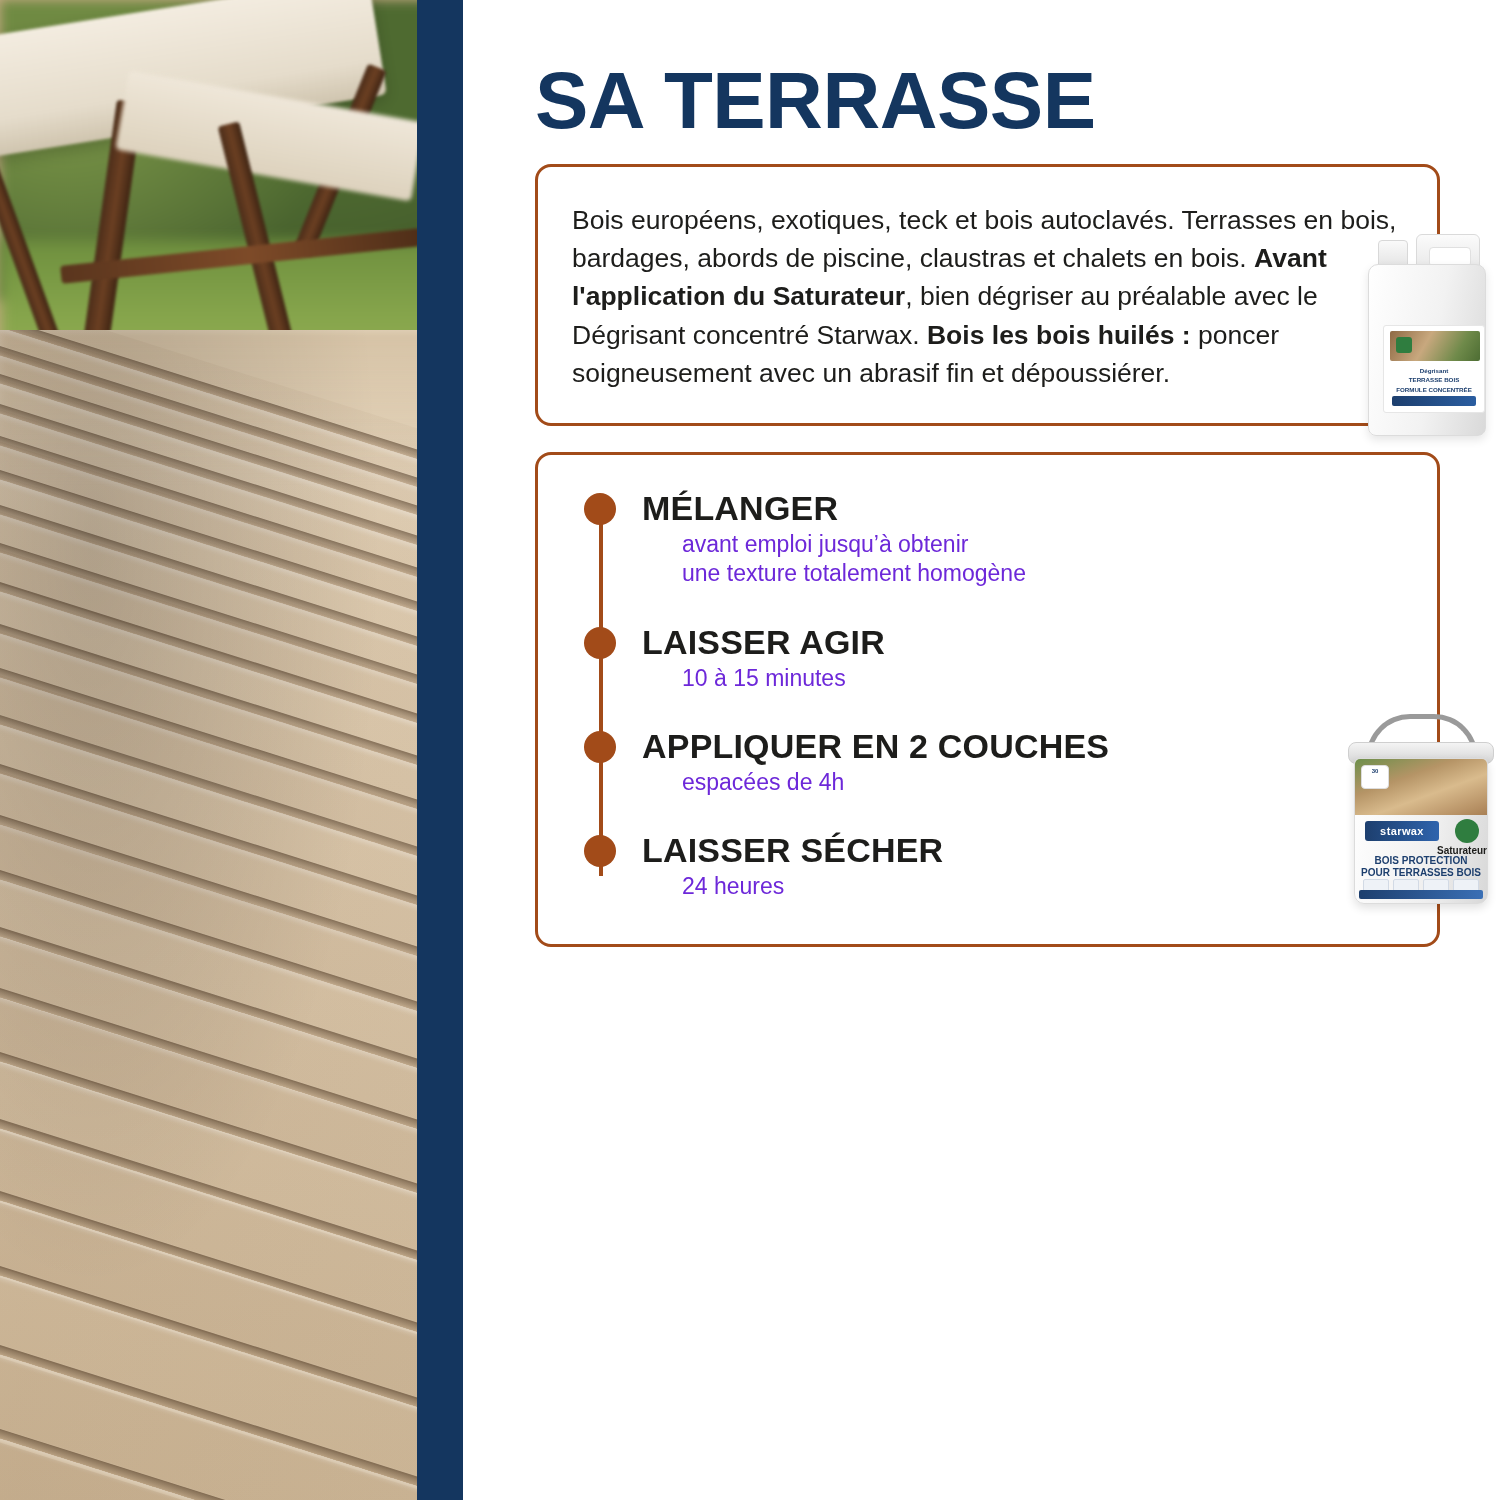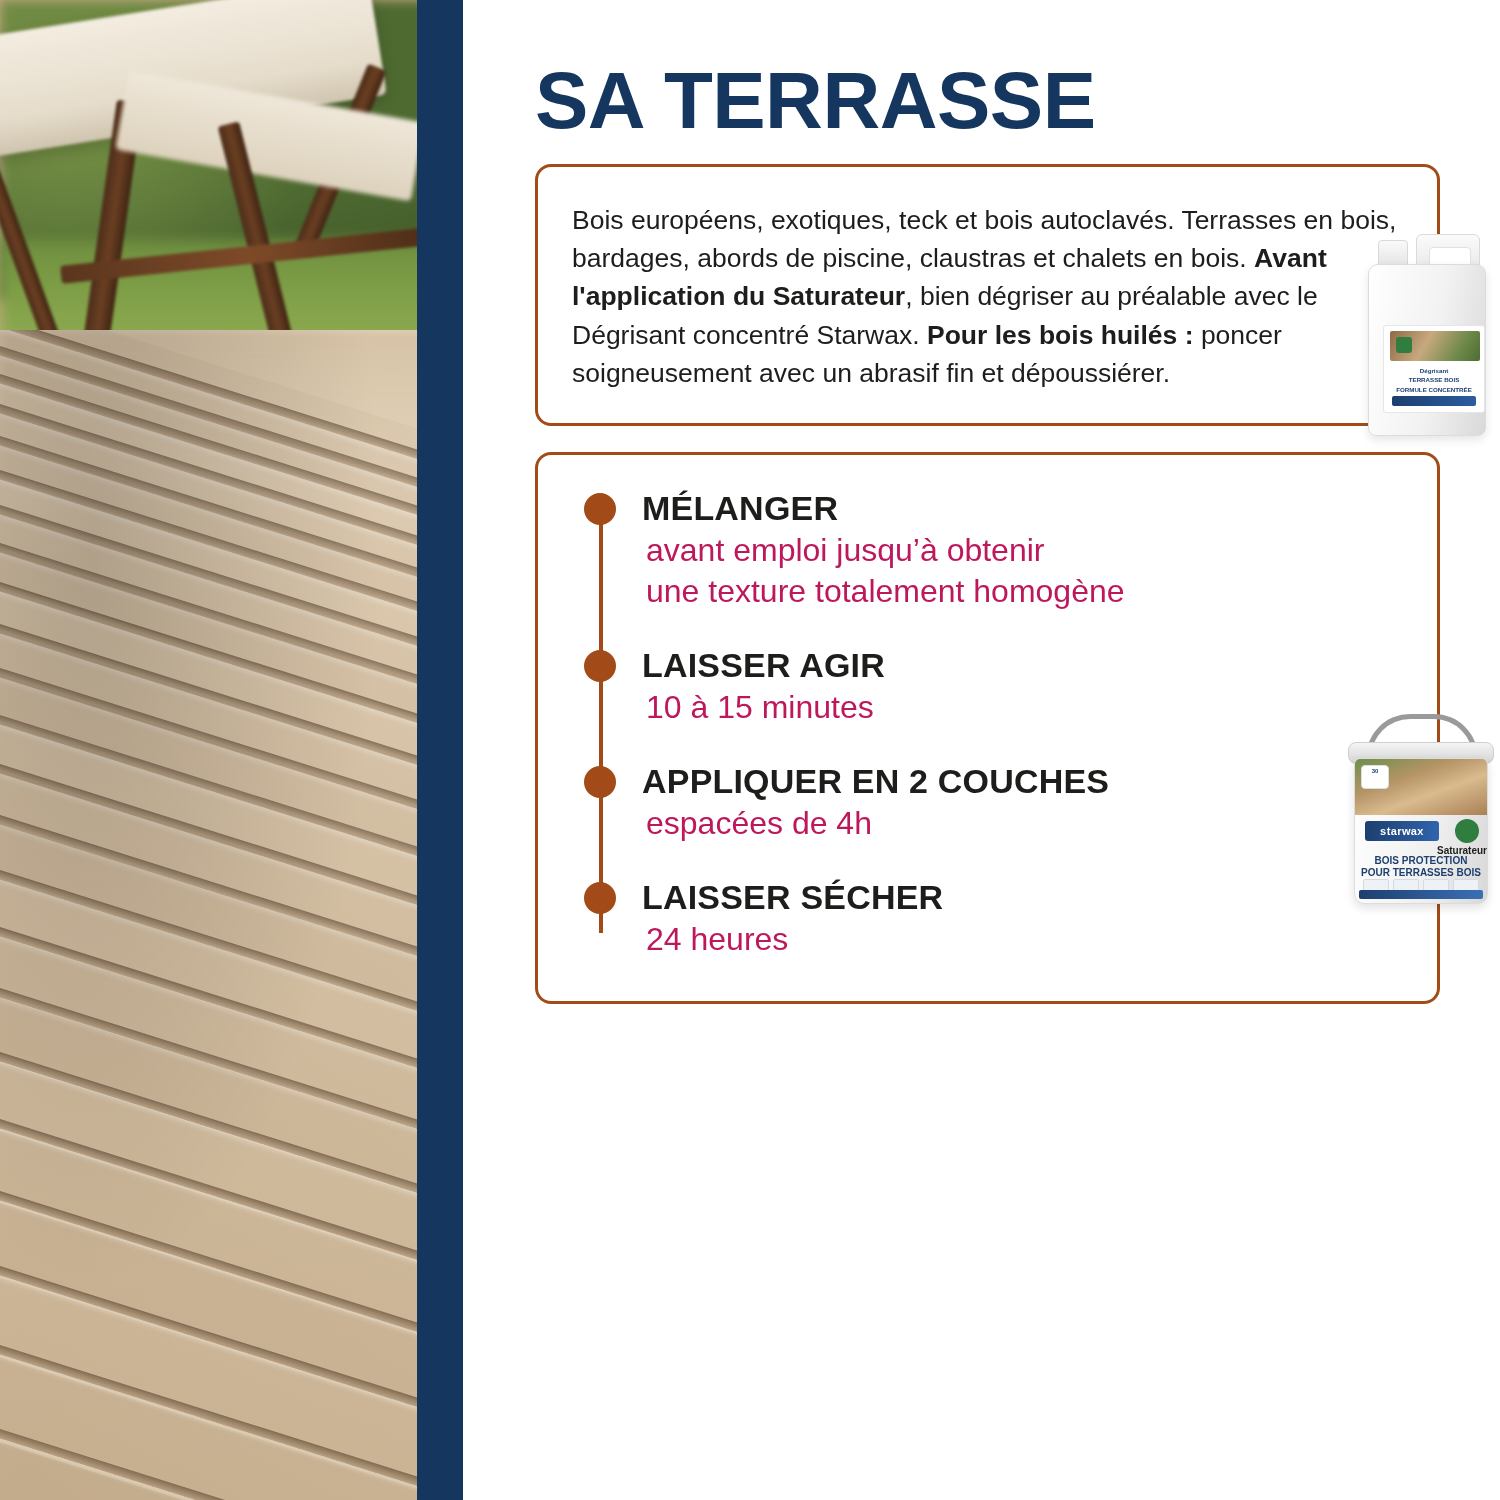--- a/index.html
+++ b/index.html
@@ -159,25 +159,26 @@
     border-radius: 50%;
     background: #a24b19;
   }
   .step-title {
     font-size: 34px;
     font-weight: 700;
     color: #1d1d1b;
     letter-spacing: .2px;
   }
   .step-desc {
-    font-size: 32px;
+    font-size: 23px;
     line-height: 1.28;
-    color: #be185d;
+    color: #6d28d9;
     margin-top: 2px;
     padding-left: 4px;
+    margin-left: 36px;
   }
 
   
   .product { position: absolute; }
 
   
   .jerrycan { right: 8px; top: 228px; width: 130px; height: 210px; }
   .jc-body {
     position: absolute; left: 6px; top: 36px; width: 118px; height: 172px;
     background: linear-gradient(100deg, #ffffff 0%, #f2f2f2 55%, #d9d9d9 100%);
@@ -346,21 +347,21 @@
   <div class="content">
 
     <div class="title-block">
       <div class="title-sub">SA TERRASSE</div>
     </div>
 
     <div class="card card-intro">
       <p class="intro-text">
         <span>Bois européens, exotiques, teck et bois autoclavés. Terrasses en bois, bardages, abords de piscine, claustras et chalets en bois.</span>
         <b>Avant l'application du Saturateur</b><span>, bien dégriser au préalable avec le Dégrisant concentré Starwax.</span>
-        <b>Pour les bois huilés :</b><span> poncer soigneusement avec un abrasif fin et dépoussiérer.</span>
+        <b>Bois les bois huilés :</b><span> poncer soigneusement avec un abrasif fin et dépoussiérer.</span>
       </p>
     </div>
 
     <div class="card card-steps">
       <div class="steps">
         <div class="steps-line"></div>
 
         <div class="step">
           <span class="dot"></span>
           <div class="step-title">MÉLANGER</div>

